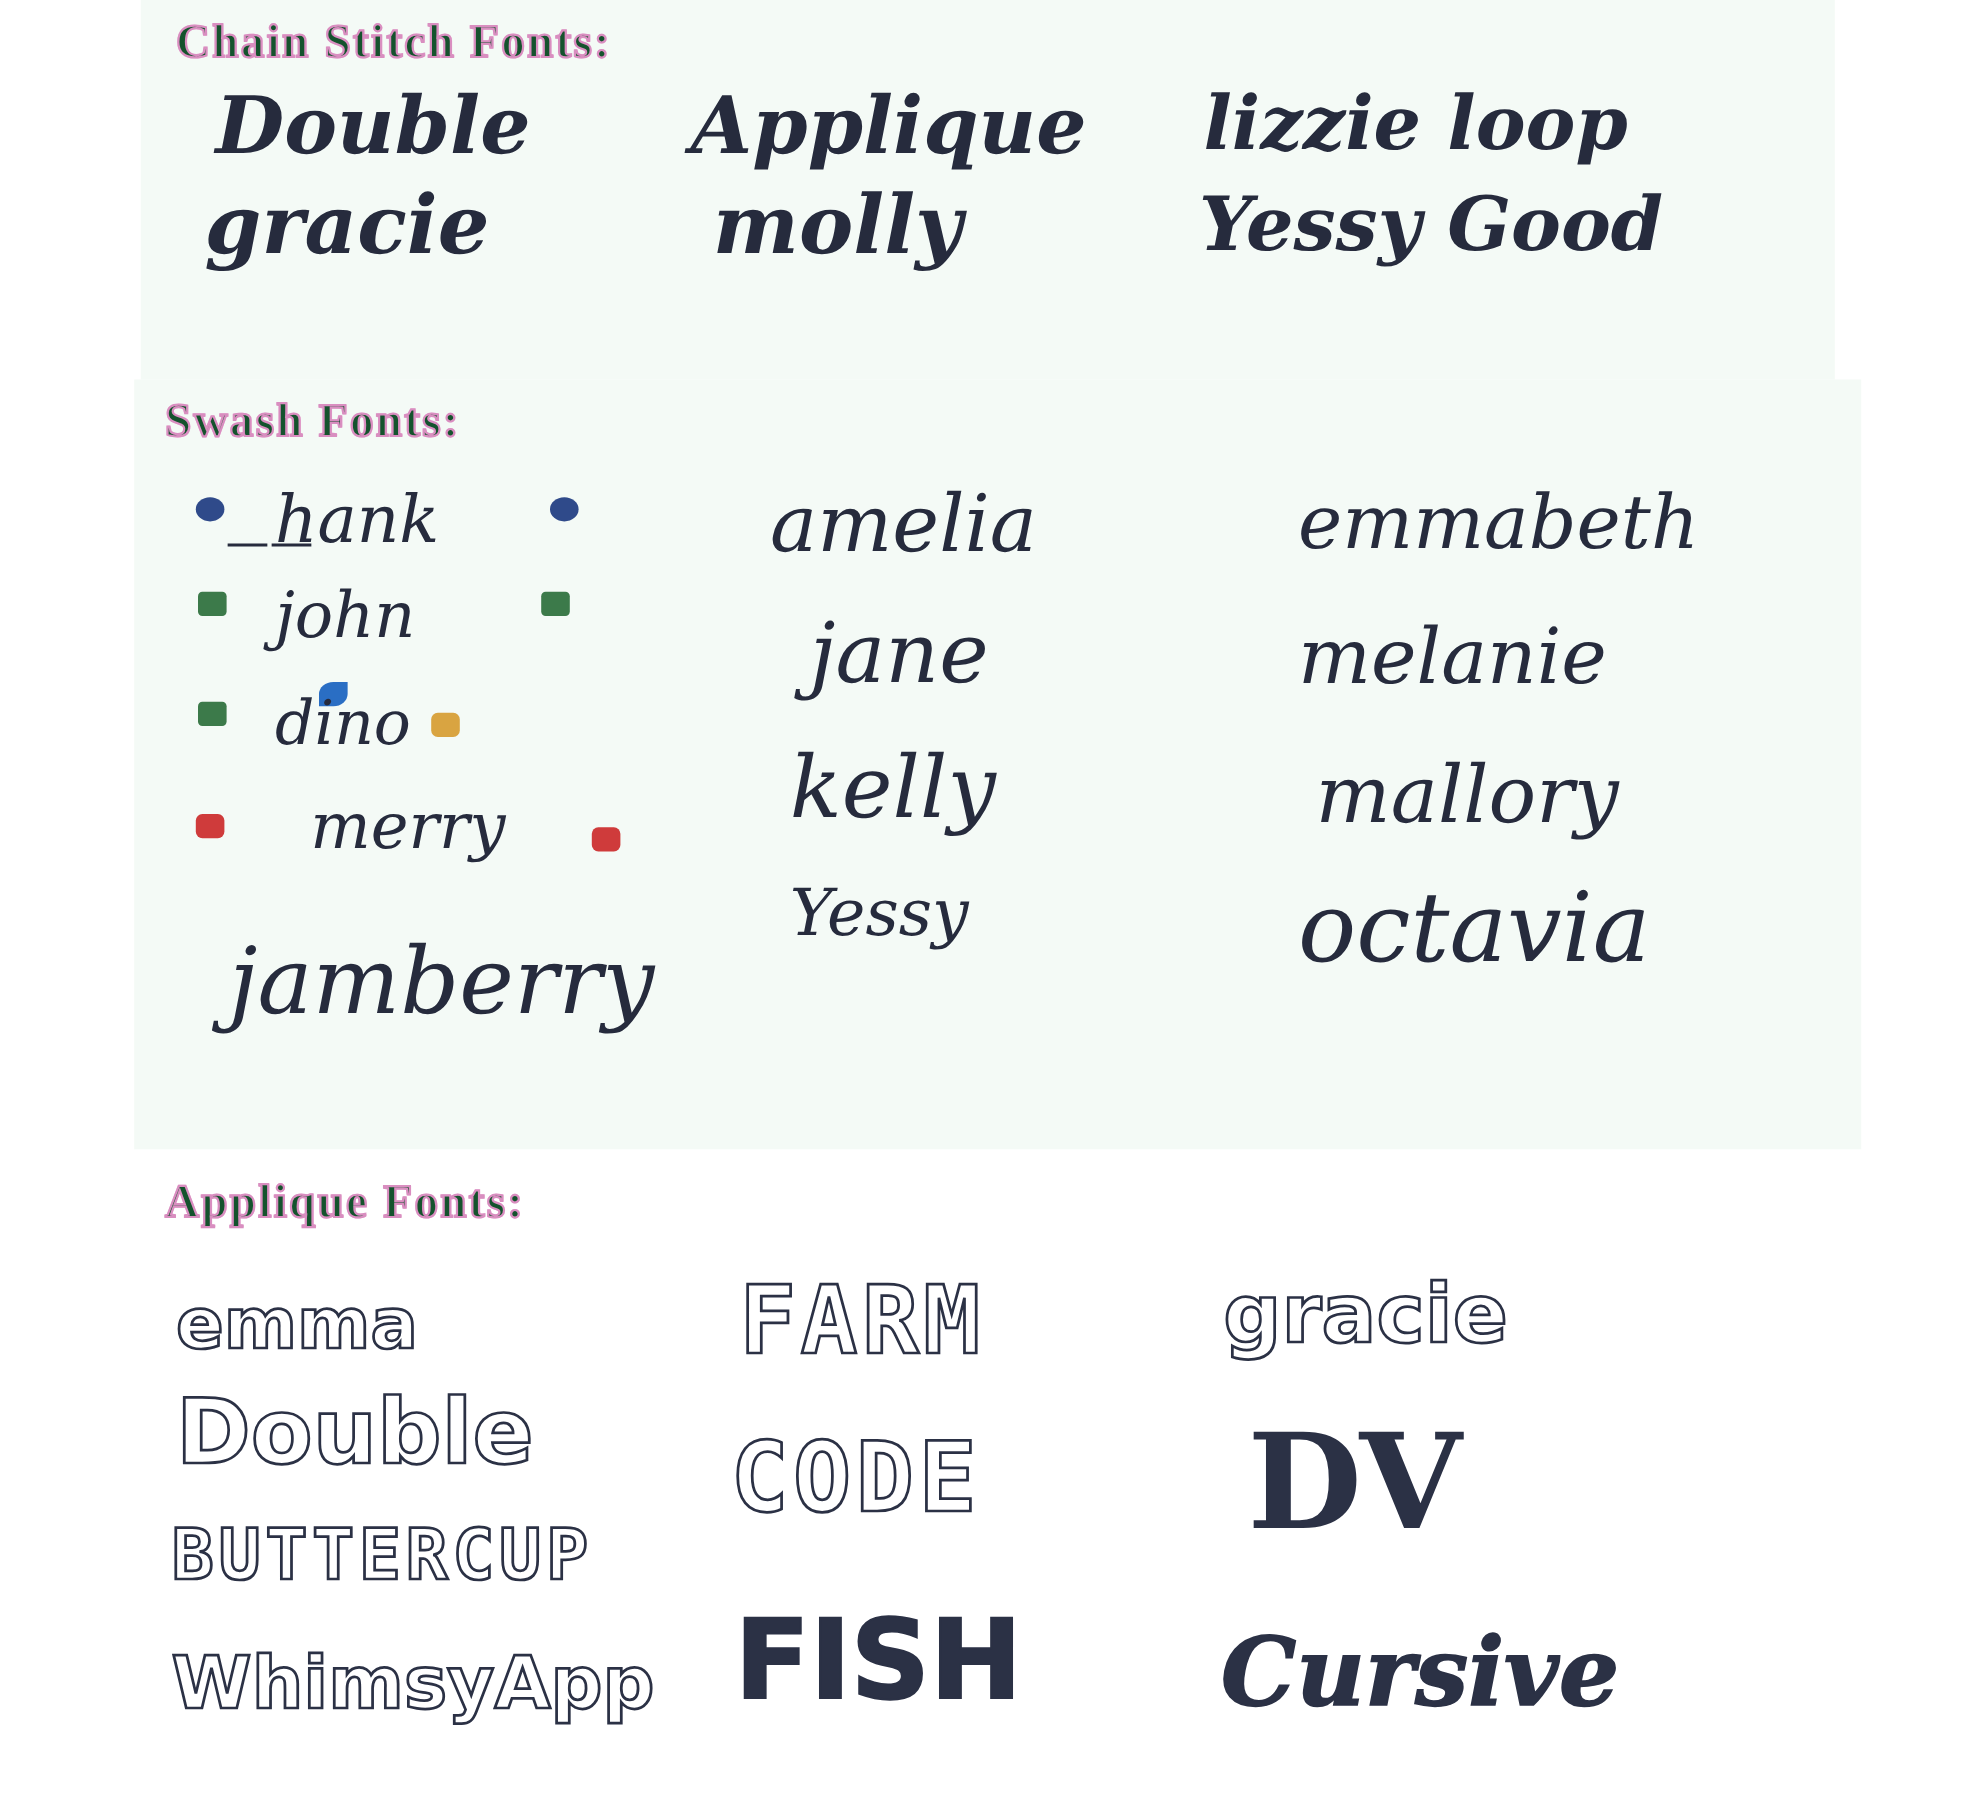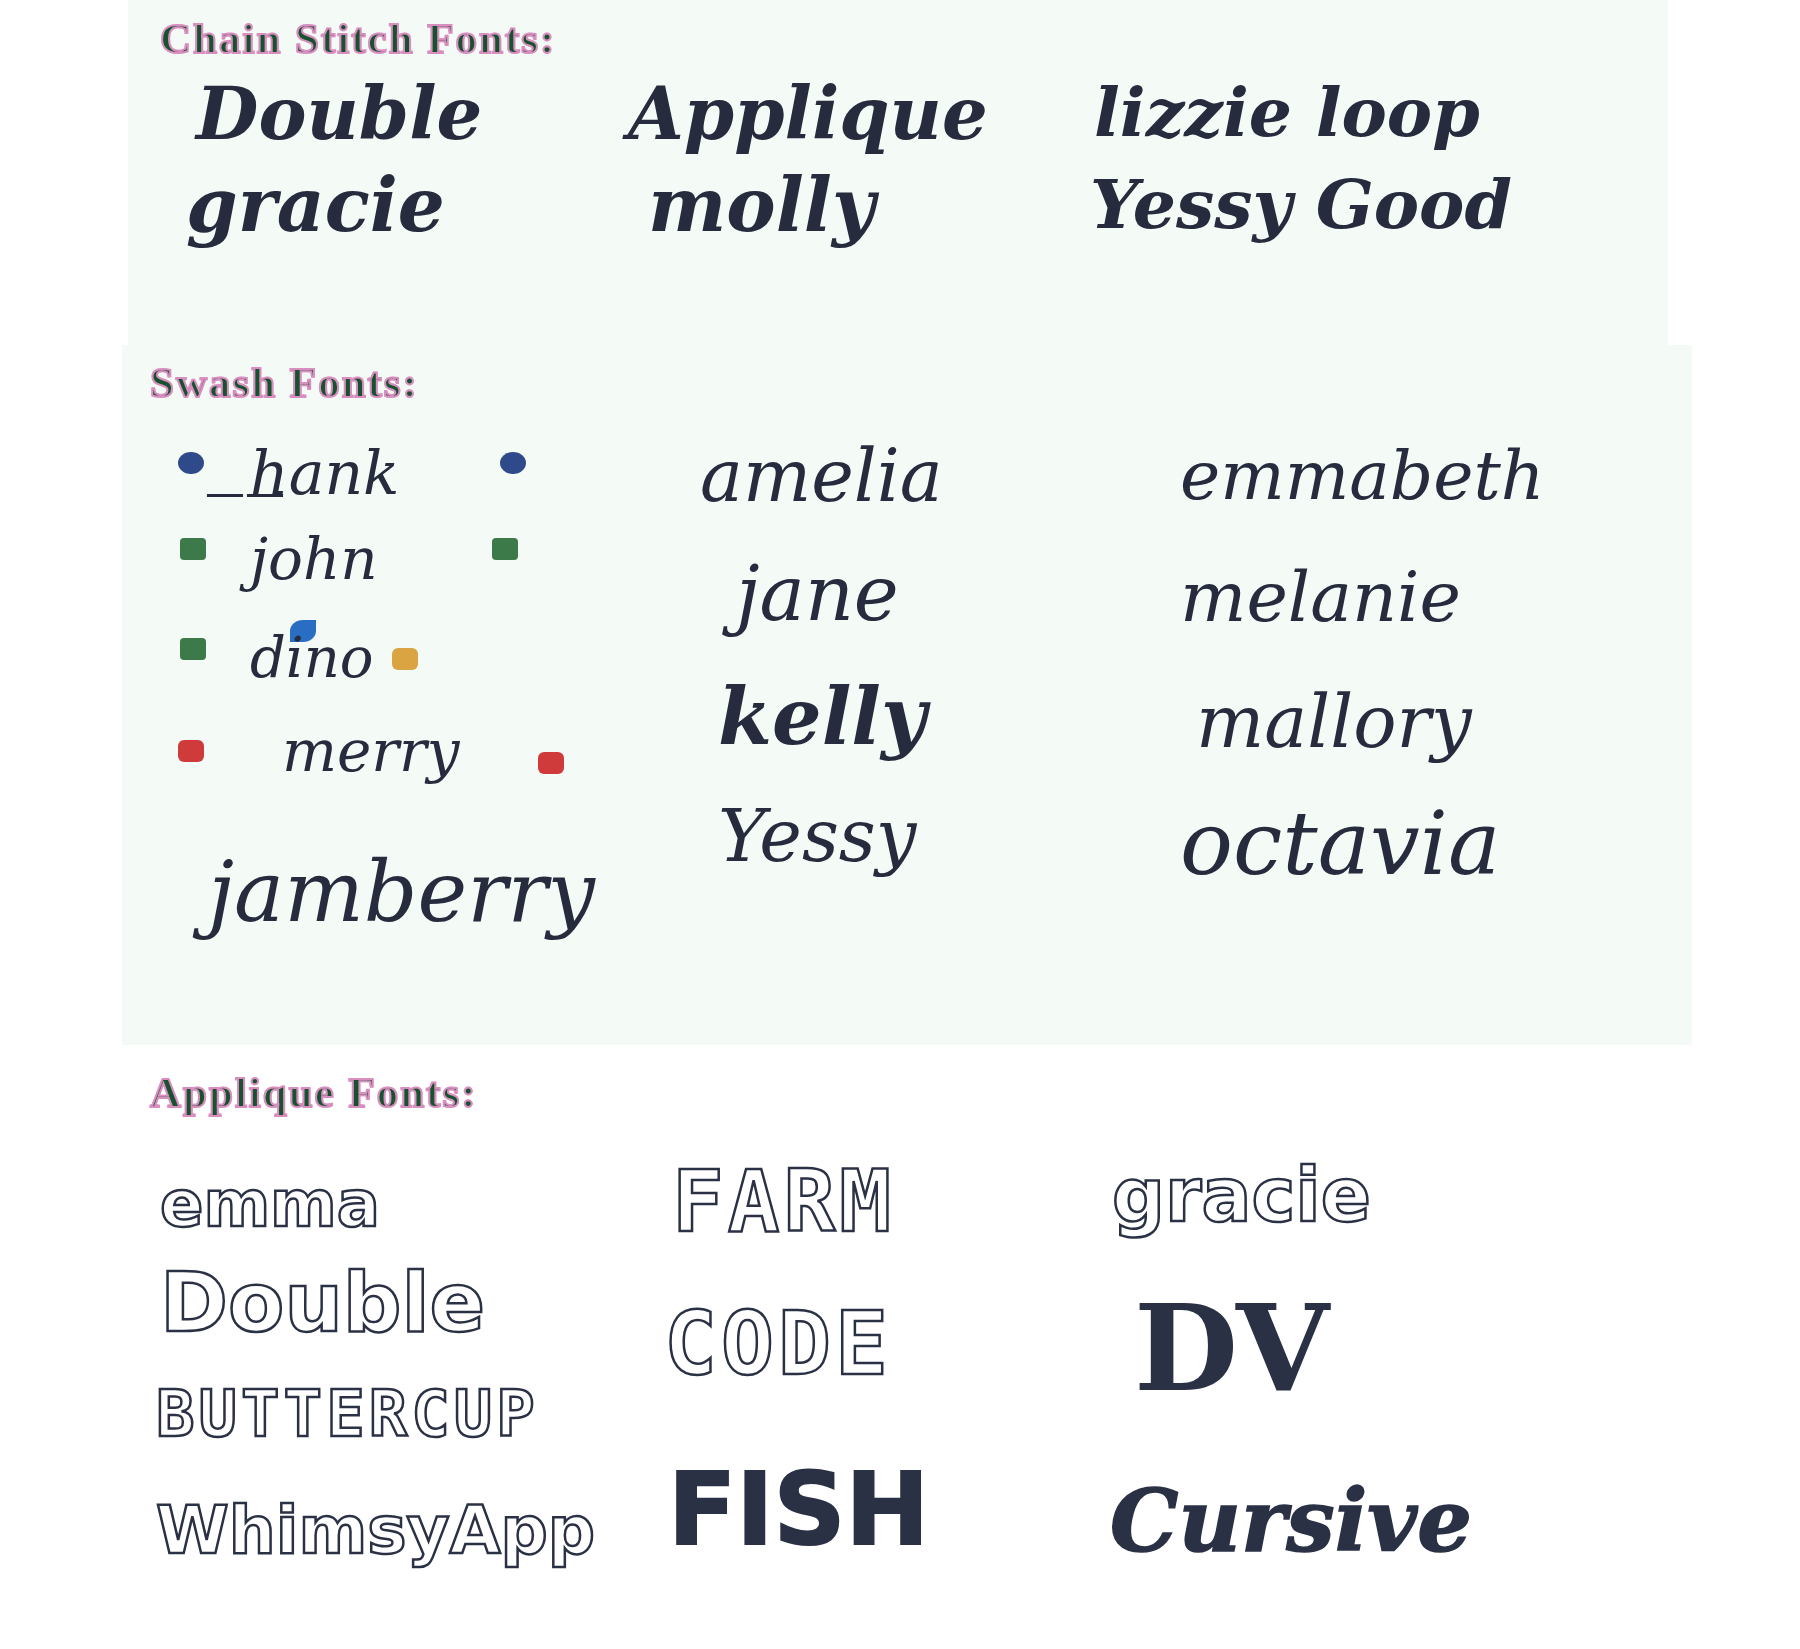--- a/index.html
+++ b/index.html
@@ -147,22 +147,22 @@
 <div class="sample swash" style="left:250px; top:630px; font-size:56px;">dino</div>
 
 <div class="orn" style="left:178px; top:740px; background:#cf3b3b; border-radius:6px;"></div>
 <div class="orn" style="left:538px; top:752px; background:#cf3b3b; border-radius:6px;"></div>
 <div class="sample swash" style="left:282px; top:722px; font-size:58px;">merry</div>
 
 <div class="sample swash" style="left:208px; top:850px; font-size:84px;">jamberry</div>
 
 <div class="sample swash" style="left:700px; top:440px; font-size:72px;">amelia</div>
 <div class="sample swash" style="left:736px; top:556px; font-size:76px;">jane</div>
-<div class="sample swash" style="left:718px; top:678px; font-size:78px;font-weight:bold;">kelly</div>
-<div class="sample swash" style="left:718px; top:800px; font-size:72px;">Yessy</div>
+<div class="sample swash" style="left:718px; top:678px; font-size:78px;">kelly</div>
+<div class="sample swash" style="left:718px; top:800px; font-size:59px;">Yessy</div>
 
 <div class="sample swash" style="left:1180px; top:442px; font-size:68px;">emmabeth</div>
 <div class="sample swash" style="left:1180px; top:562px; font-size:70px;">melanie</div>
 <div class="sample swash" style="left:1196px; top:686px; font-size:72px;">mallory</div>
 <div class="sample swash" style="left:1180px; top:800px; font-size:88px;">octavia</div>
 
 <div class="section-title" id="title-applique">Applique Fonts:</div>
 
 <div class="sample outline" style="left:160px; top:1172px; font-size:64px;">emma</div>
 <div class="sample outline" style="left:160px; top:1262px; font-size:82px;">Double</div>

